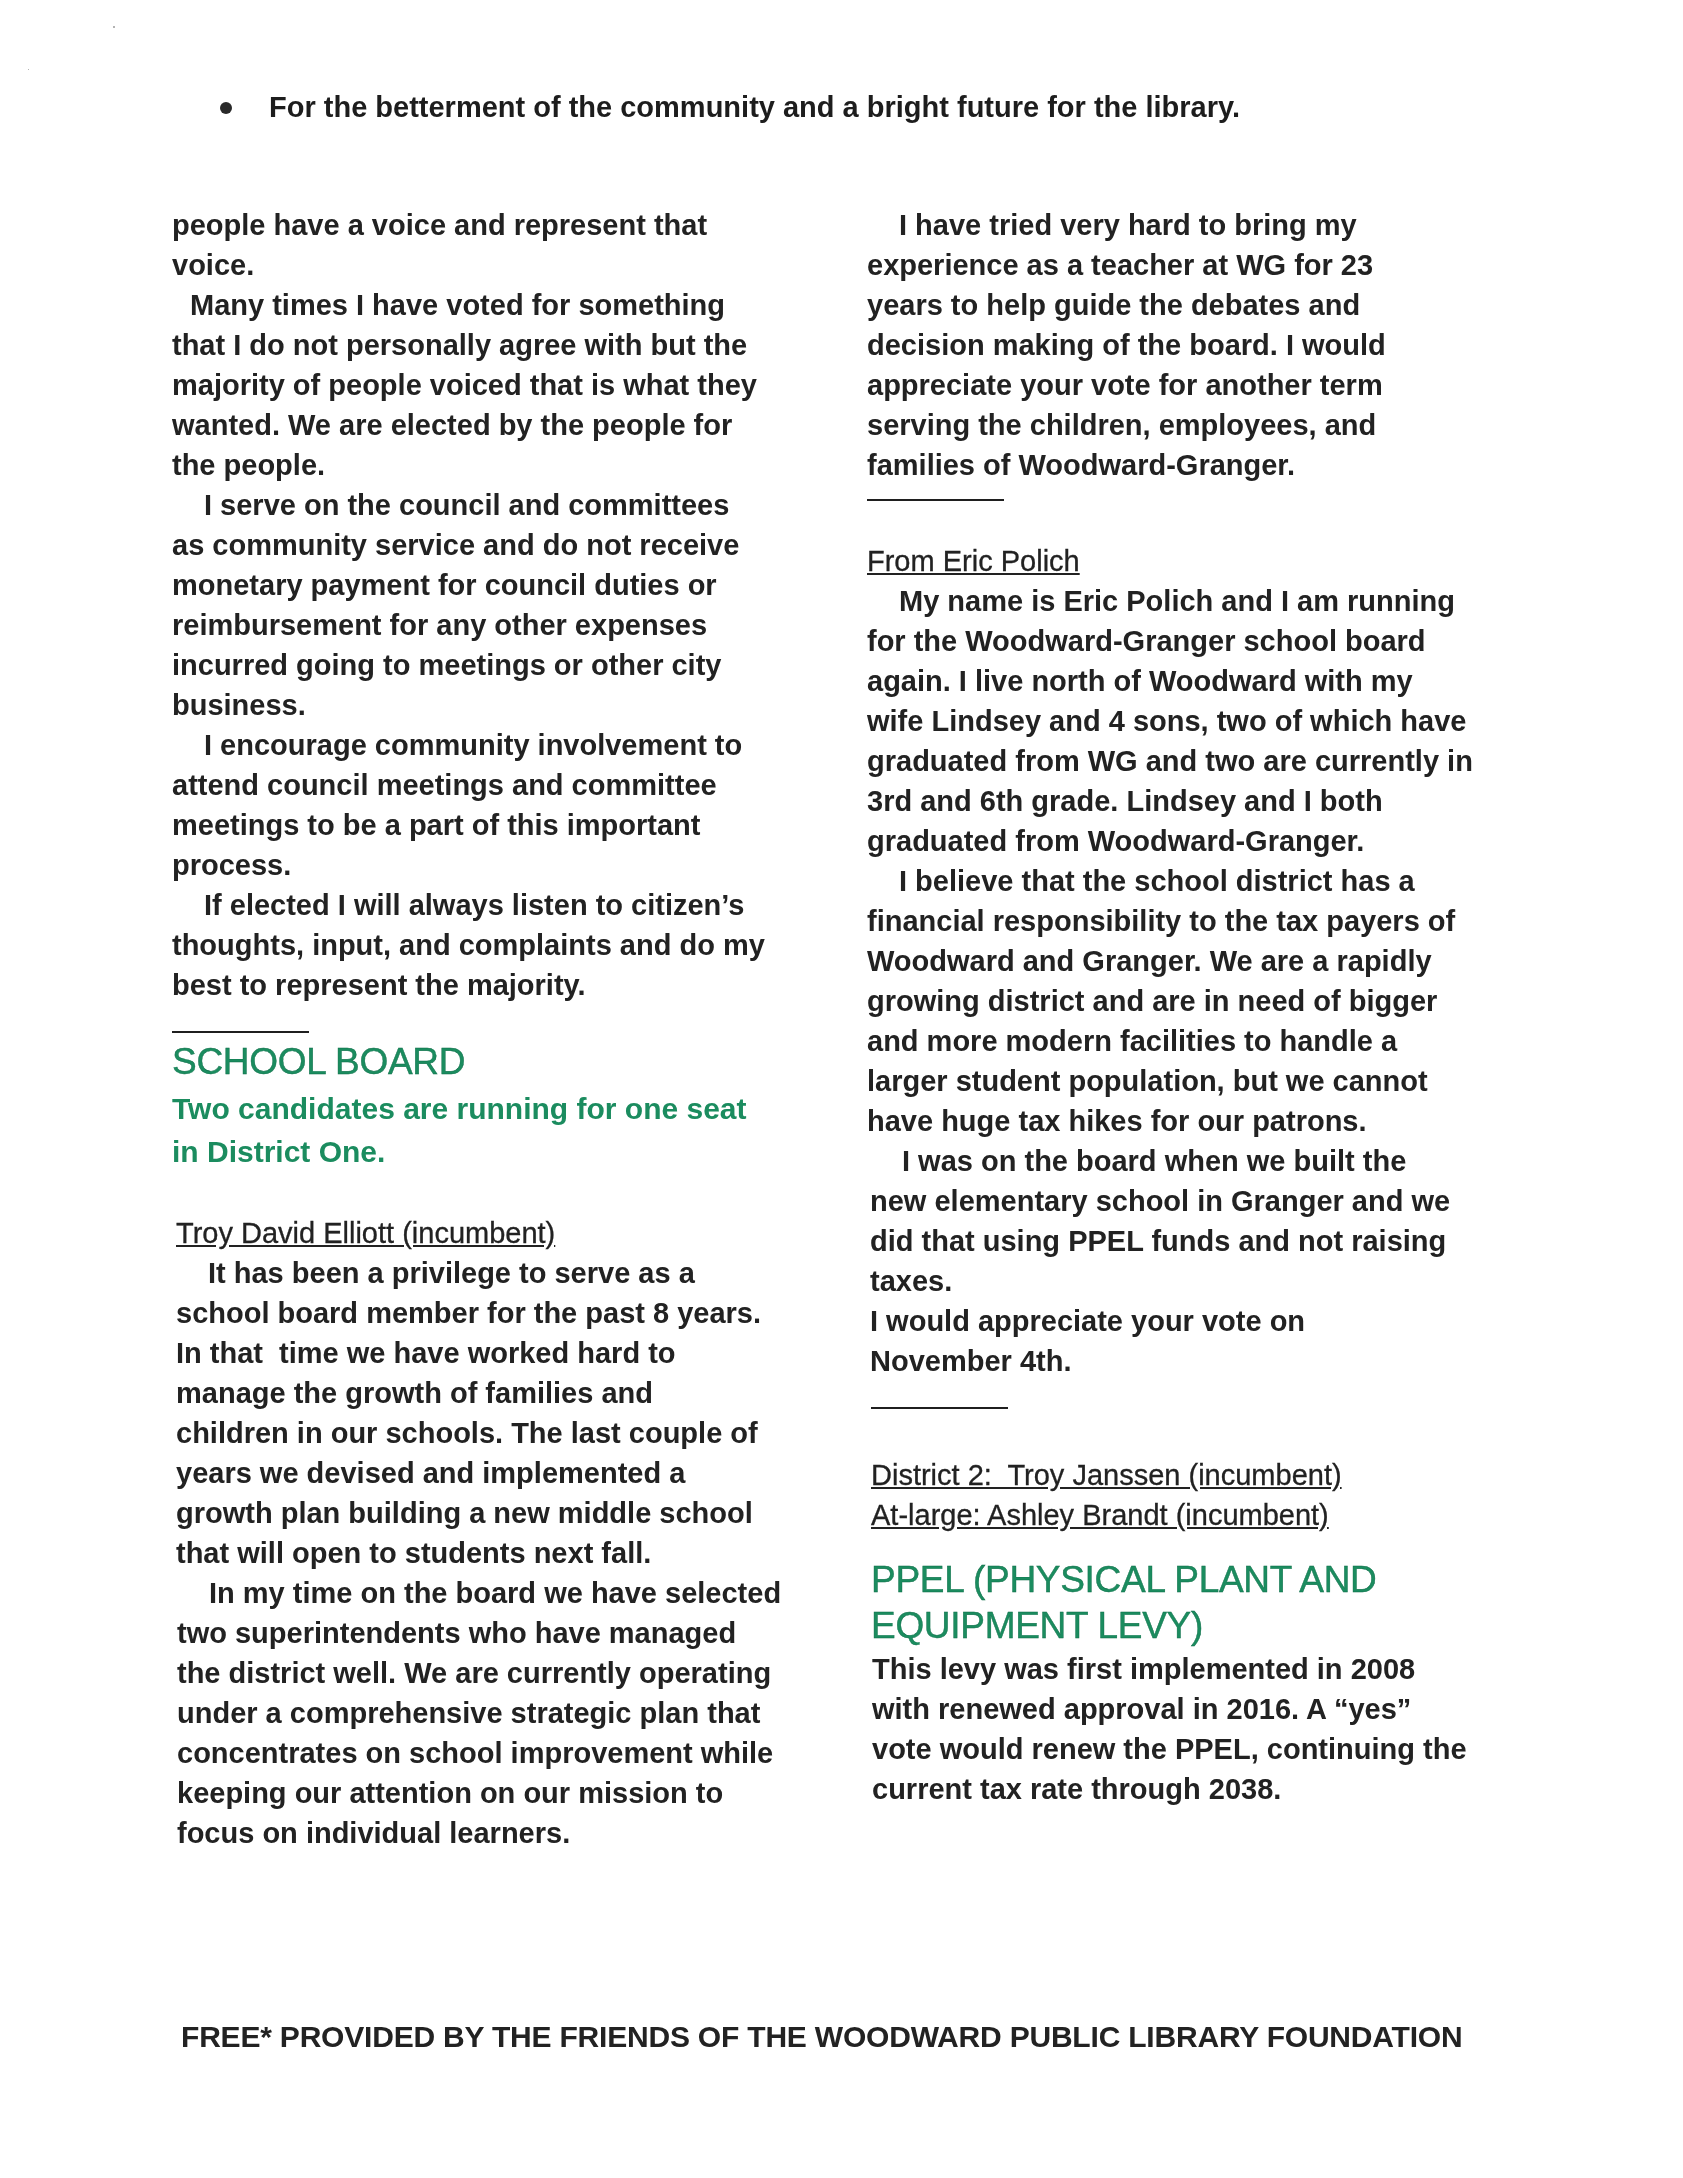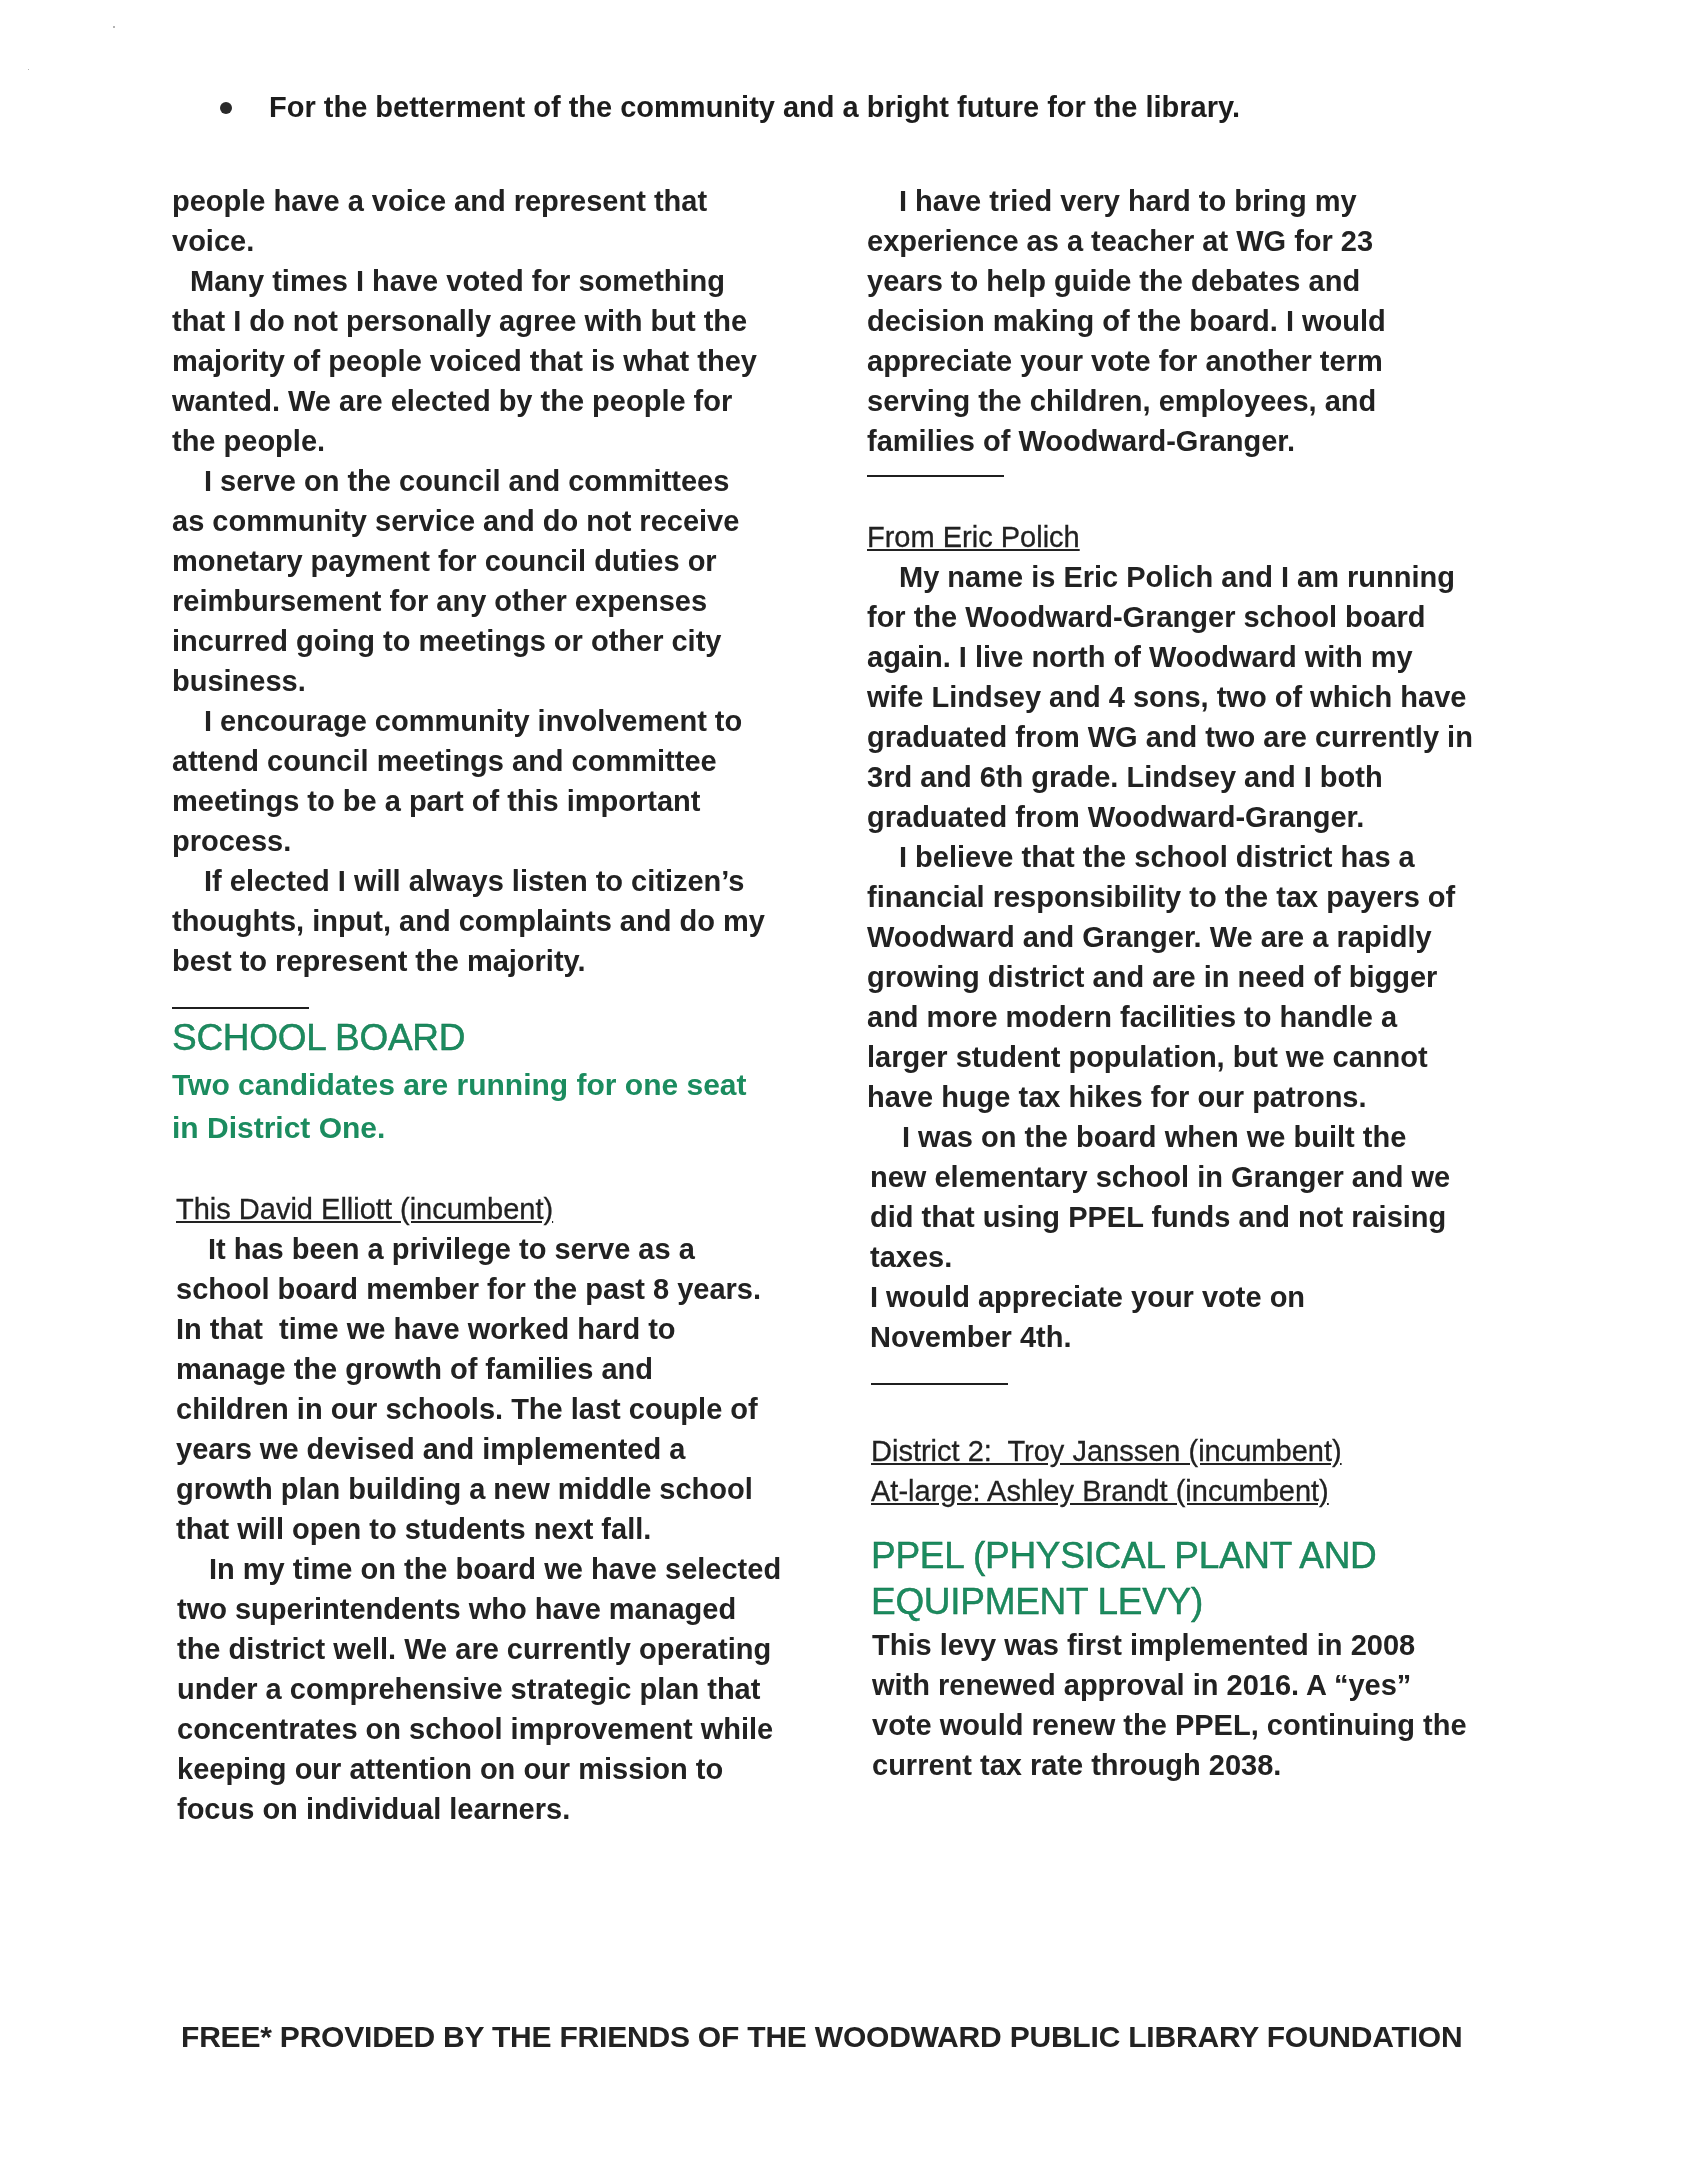--- a/index.html
+++ b/index.html
@@ -39,21 +39,21 @@
     }
     .top-bullet .dot {
       display: inline-block;
       width: 12px; height: 12px;
       border-radius: 50%;
       background: #2a2a2a;
       margin-right: 37px;
     }
     .col {
       position: absolute;
-      top: 181px;
+      top: 205px;
       font-size: 29px;
       font-weight: bold;
       line-height: 40px;
       color: #222222;
     }
     .col-left { left: 172px; width: 634px; }
     .col-right { left: 867px; width: 634px; }
     .p { margin: 0; white-space: pre-wrap; }
     .ind { text-indent: 18px; }
     .ind-lg { text-indent: 32px; }
@@ -108,21 +108,21 @@
     <p class="p ind-lg" style="width:594px;">I serve on the council and committees as community service and do not receive monetary payment for council duties or reimbursement for any other expenses incurred going to meetings or other city business.</p>
     <p class="p ind-lg" style="width:602px;">I encourage community involvement to attend council meetings and committee meetings to be a part of this important process.</p>
     <p class="p ind-lg" style="width:606px;">If elected I will always listen to citizen’s thoughts, input, and complaints and do my best to represent the majority.</p>
 
     <span class="rule" style="margin-top:26px;"></span>
 
     <div class="green-h" style="margin-top:6px;">SCHOOL BOARD</div>
     <div class="green-sub" style="width:594px; margin-top:2px;">Two candidates are running for one seat in District One.</div>
 
     <div style="height:40px;"></div>
-    <p class="p normal" style="padding-left:4px; font-weight:normal; -webkit-text-stroke:0.3px #222;">This David Elliott (incumbent)</p>
+    <p class="p normal" style="padding-left:4px; font-weight:normal; -webkit-text-stroke:0.3px #222;">Troy David Elliott (incumbent)</p>
     <p class="p ind-lg" style="padding-left:4px; width:594px;">It has been a privilege to serve as a school board member for the past 8 years. In that  time we have worked hard to manage the growth of families and children in our schools. The last couple of years we devised and implemented a growth plan building a new middle school that will open to students next fall.</p>
     <p class="p ind-lg" style="padding-left:5px; width:606px;">In my time on the board we have selected two superintendents who have managed the district well. We are currently operating under a comprehensive strategic plan that concentrates on school improvement while keeping our attention on our mission to focus on individual learners.</p>
   </div>
 
   <div class="col col-right">
     <p class="p" style="text-indent:32px; width:584px;">I have tried very hard to bring my experience as a teacher at WG for 23 years to help guide the debates and decision making of the board. I would appreciate your vote for another term serving the children, employees, and families of Woodward-Granger.</p>
 
     <span class="rule" style="margin-top:14px;"></span>
 
     <div style="height:40px;"></div>

